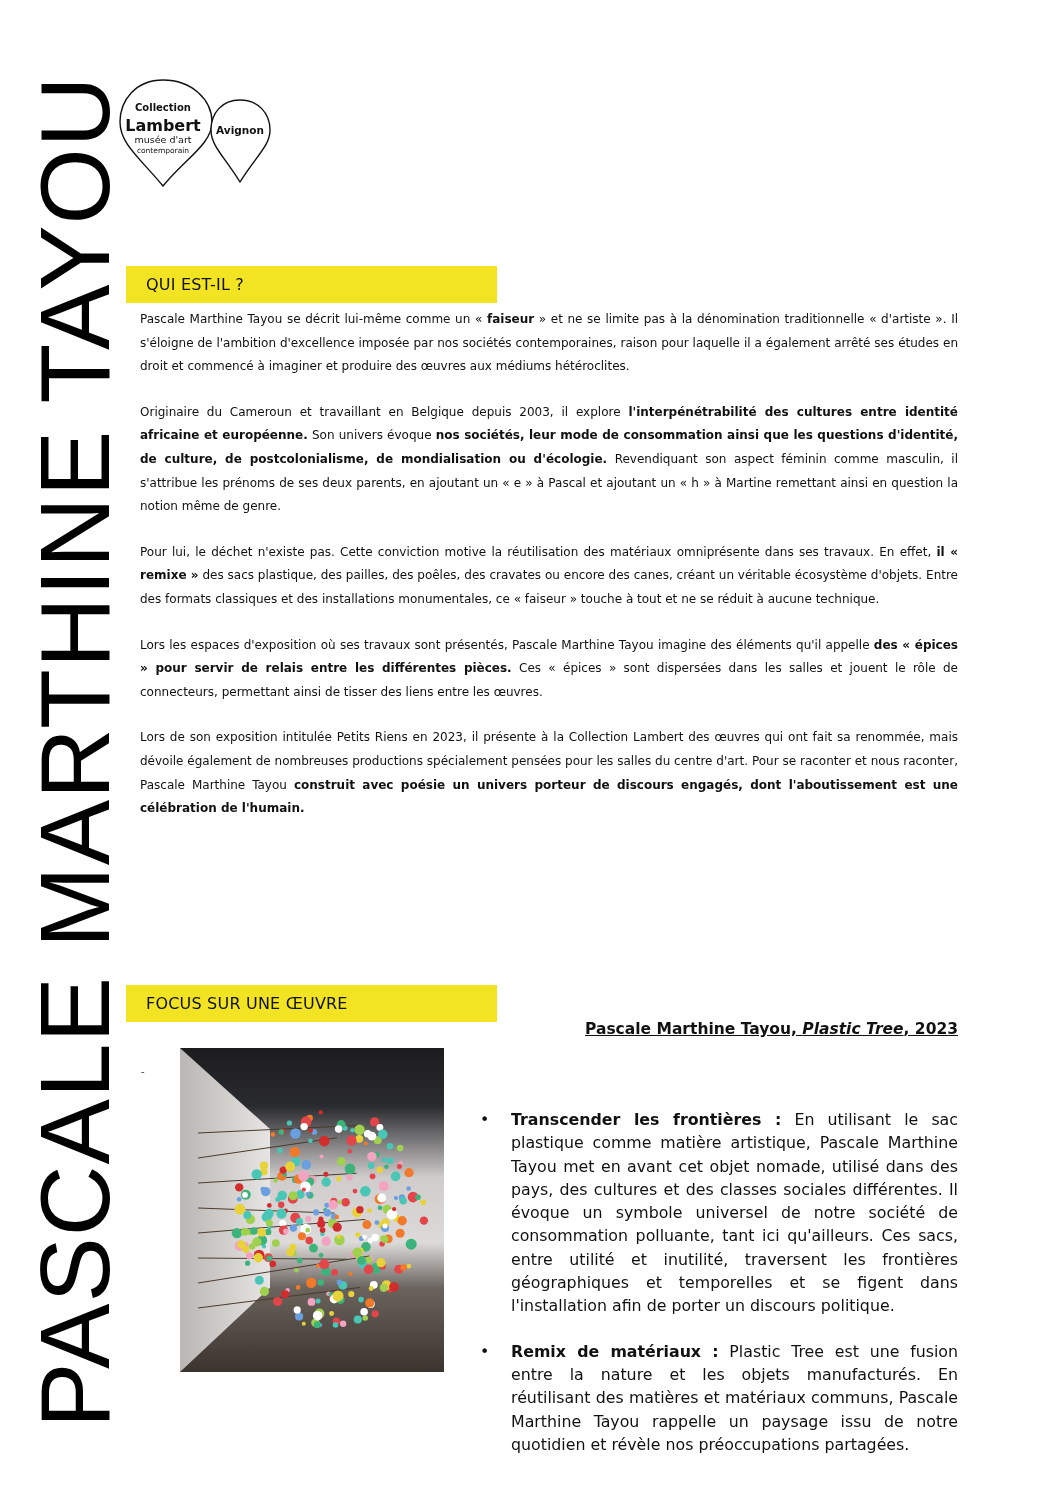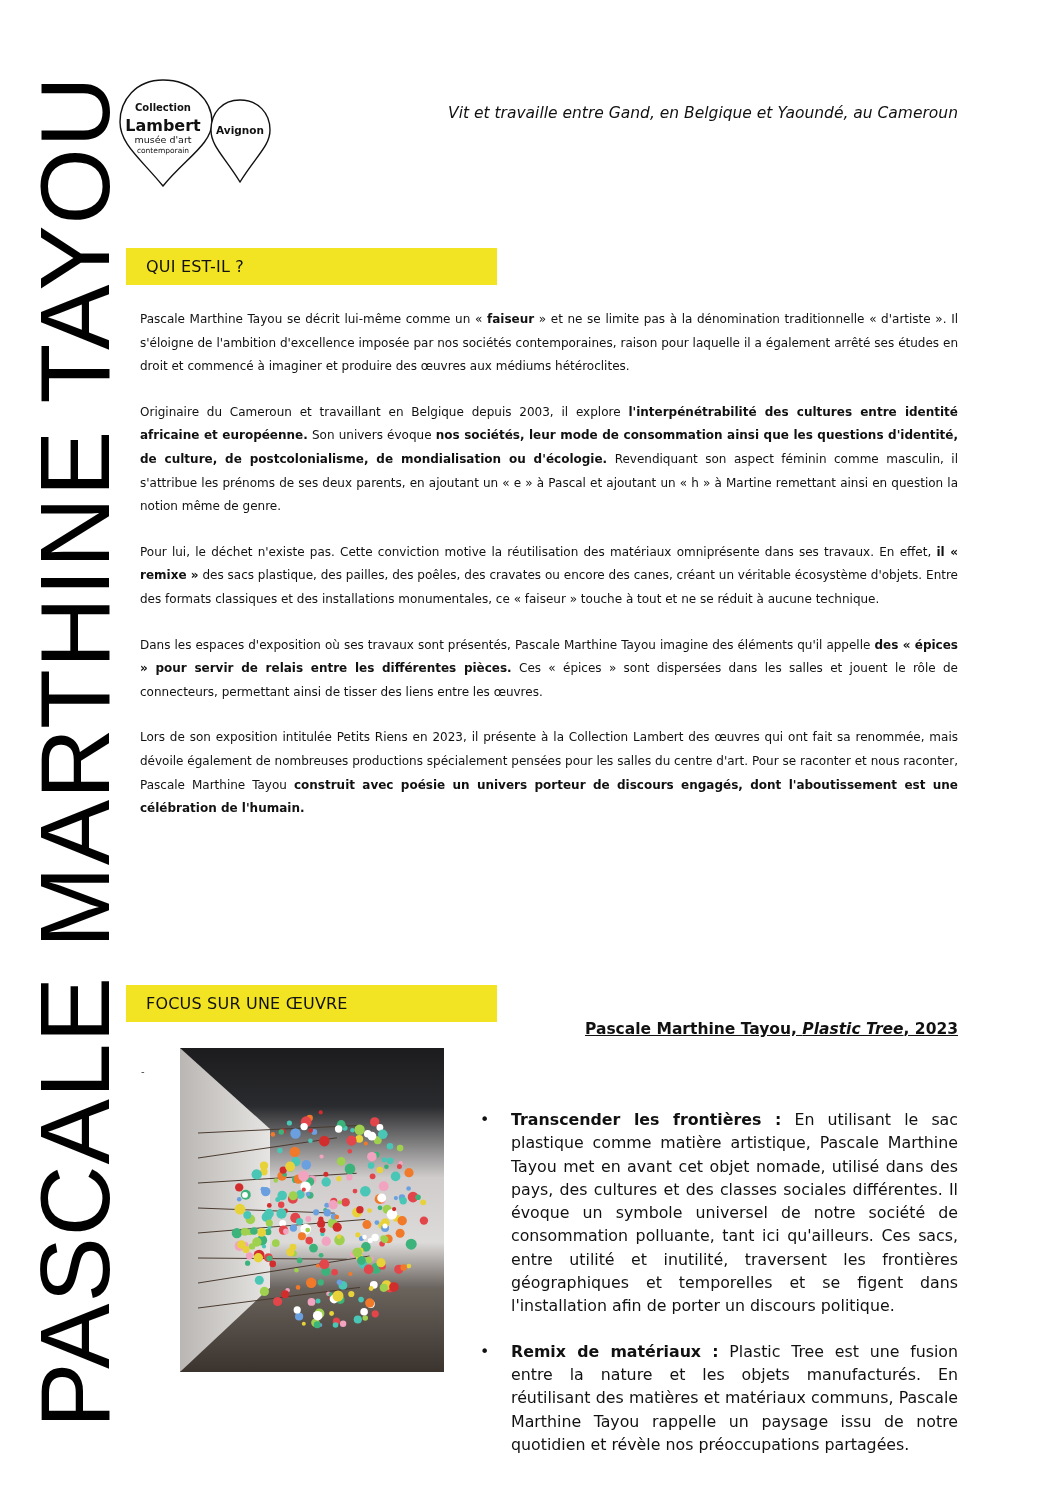--- a/index.html
+++ b/index.html
@@ -70,32 +70,31 @@
     <path d="M122 22 C104 22 93 35 93 52 C93 68 106 78 122 104 C138 78 152 68 152 52 C152 35 140 22 122 22 Z" fill="#fff" stroke="#111" stroke-width="1.4"></path>
     <text x="45" y="33" text-anchor="middle" font-family="DejaVu Sans, sans-serif" font-size="10" font-weight="bold" fill="#111">Collection</text>
     <text x="45" y="53" text-anchor="middle" font-family="DejaVu Sans, sans-serif" font-size="16" font-weight="bold" fill="#111">Lambert</text>
     <text x="45" y="65" text-anchor="middle" font-family="DejaVu Sans, sans-serif" font-size="9.5" fill="#111">musée d'art</text>
     <text x="45" y="75" text-anchor="middle" font-family="DejaVu Sans, sans-serif" font-size="7.5" fill="#111">contemporain</text>
     <text x="122" y="56" text-anchor="middle" font-family="DejaVu Sans, sans-serif" font-size="10.5" font-weight="bold" fill="#111">Avignon</text>
   </svg>
 </div>
 
 <div class="bio">
-  <div>Vit et travaille entre Gand, en Belgique et Yaoundé, au Cameroun</div>
-</div>
-
-<div class="sec-head" style="top:248px;align-items:center;">
+</div>
+
+<div class="sec-head" style="top:266px;align-items:center;">
   <span>QUI EST-IL ?</span>
 </div>
 
 <div class="body-text" style="top:308px;">
   <p><span>Pascale Marthine Tayou se décrit lui-même comme un « </span><b>faiseur</b><span> » et ne se limite pas à la dénomination traditionnelle « d'artiste ». Il s'éloigne de l'ambition d'excellence imposée par nos sociétés contemporaines, raison pour laquelle il a également arrêté ses études en droit et commencé à imaginer et produire des œuvres aux médiums hétéroclites.</span></p>
   <p><span>Originaire du Cameroun et travaillant en Belgique depuis 2003, il explore </span><b>l'interpénétrabilité des cultures entre identité africaine et européenne.</b><span> Son univers évoque </span><b>nos sociétés, leur mode de consommation ainsi que les questions d'identité, de culture, de postcolonialisme, de mondialisation ou d'écologie.</b><span> Revendiquant son aspect féminin comme masculin, il s'attribue les prénoms de ses deux parents, en ajoutant un « e » à Pascal et ajoutant un « h » à Martine remettant ainsi en question la notion même de genre.</span></p>
   <p><span>Pour lui, le déchet n'existe pas. Cette conviction motive la réutilisation des matériaux omniprésente dans ses travaux. En effet, </span><b>il « remixe »</b><span> des sacs plastique, des pailles, des poêles, des cravates ou encore des canes, créant un véritable écosystème d'objets. Entre des formats classiques et des installations monumentales, ce « faiseur » touche à tout et ne se réduit à aucune technique.</span></p>
-  <p><span>Dans les espaces d'exposition où ses travaux sont présentés, Pascale Marthine Tayou imagine des éléments qu'il appelle </span><b>des « épices » pour servir de relais entre les différentes pièces.</b><span> Ces « épices » sont dispersées dans les salles et jouent le rôle de connecteurs, permettant ainsi de tisser des liens entre les œuvres.</span></p>
+  <p><span>Lors les espaces d'exposition où ses travaux sont présentés, Pascale Marthine Tayou imagine des éléments qu'il appelle </span><b>des « épices » pour servir de relais entre les différentes pièces.</b><span> Ces « épices » sont dispersées dans les salles et jouent le rôle de connecteurs, permettant ainsi de tisser des liens entre les œuvres.</span></p>
   <p><span>Lors de son exposition intitulée Petits Riens en 2023, il présente à la Collection Lambert des œuvres qui ont fait sa renommée, mais dévoile également de nombreuses productions spécialement pensées pour les salles du centre d'art. Pour se raconter et nous raconter, Pascale Marthine Tayou </span><b>construit avec poésie un univers porteur de discours engagés, dont l'aboutissement est une célébration de l'humain.</b></p>
 </div>
 
 <div class="sec-head" style="top:985px;">
   <span>FOCUS SUR UNE ŒUVRE</span>
 </div>
 
 <div class="focus-caption">
   <span>Pascale Marthine Tayou, </span><i>Plastic Tree</i><span>, 2023</span>
 </div>

